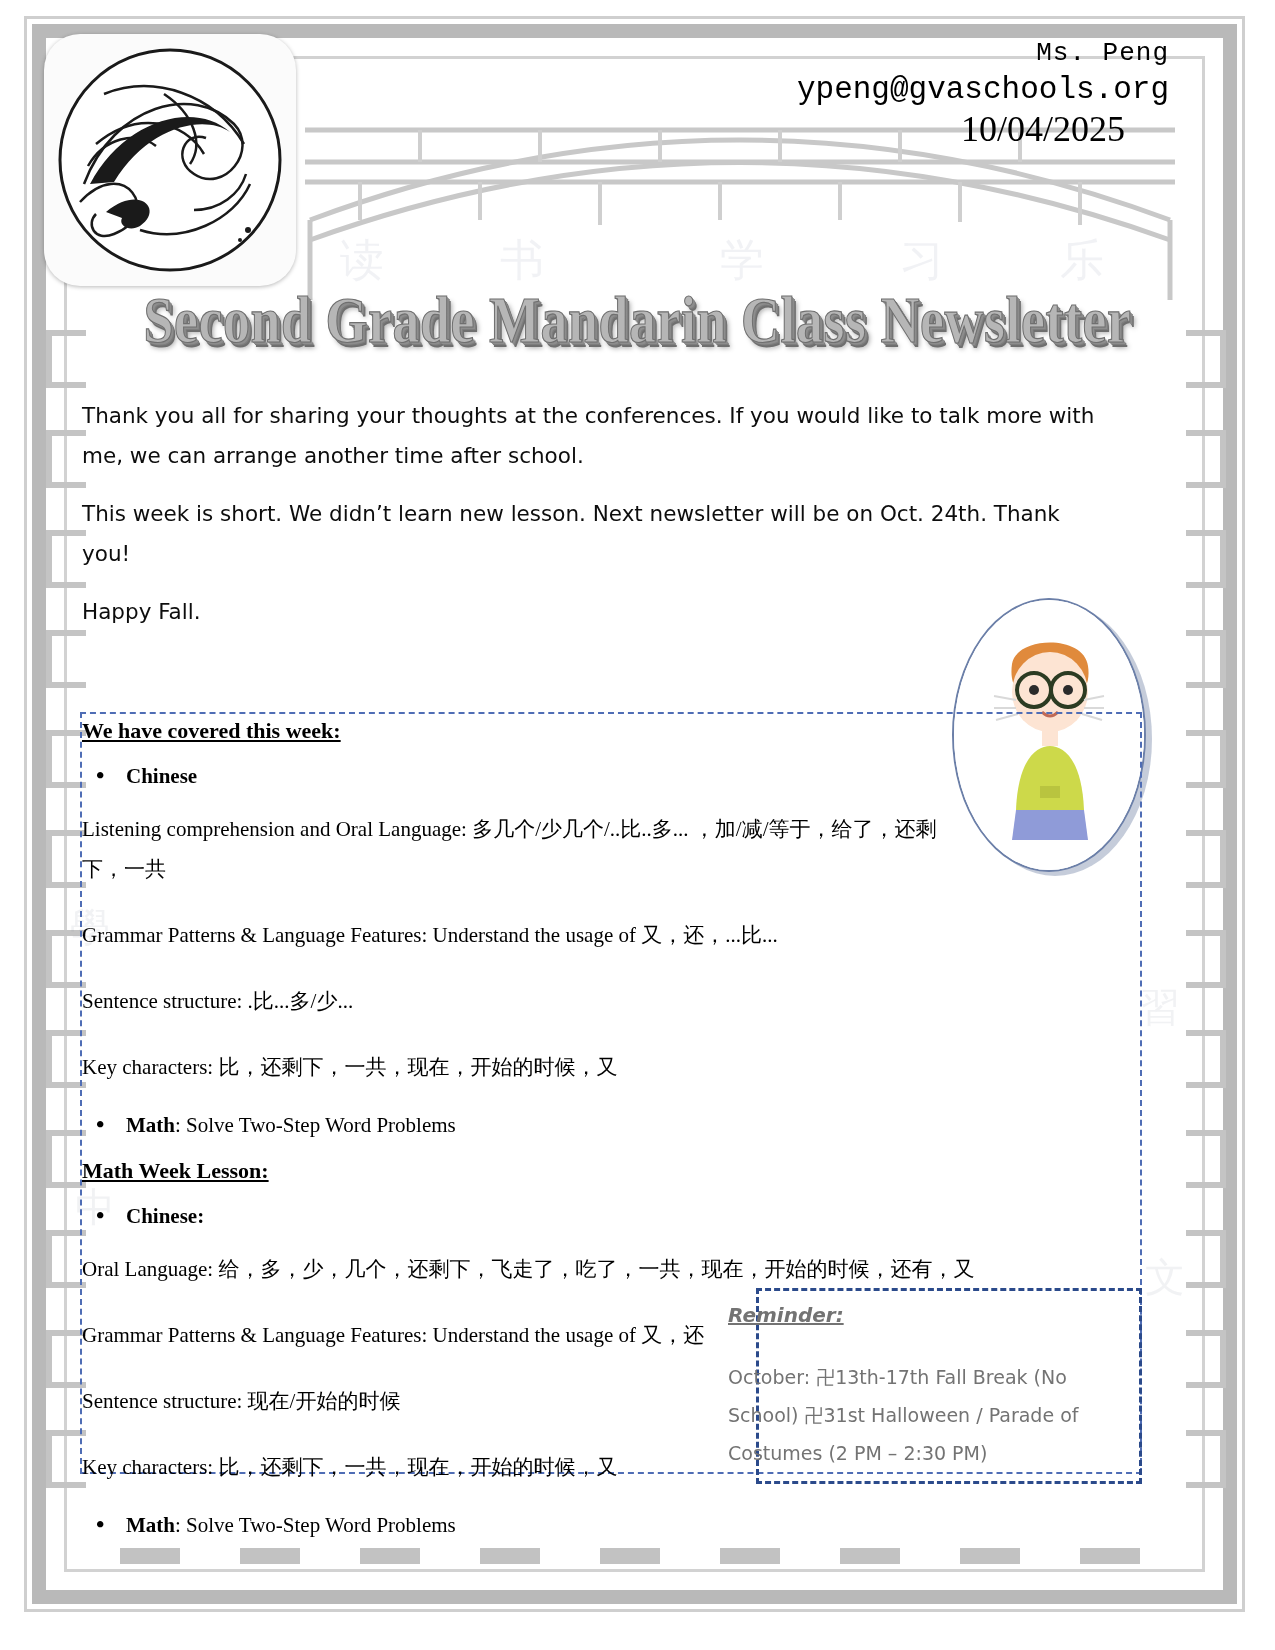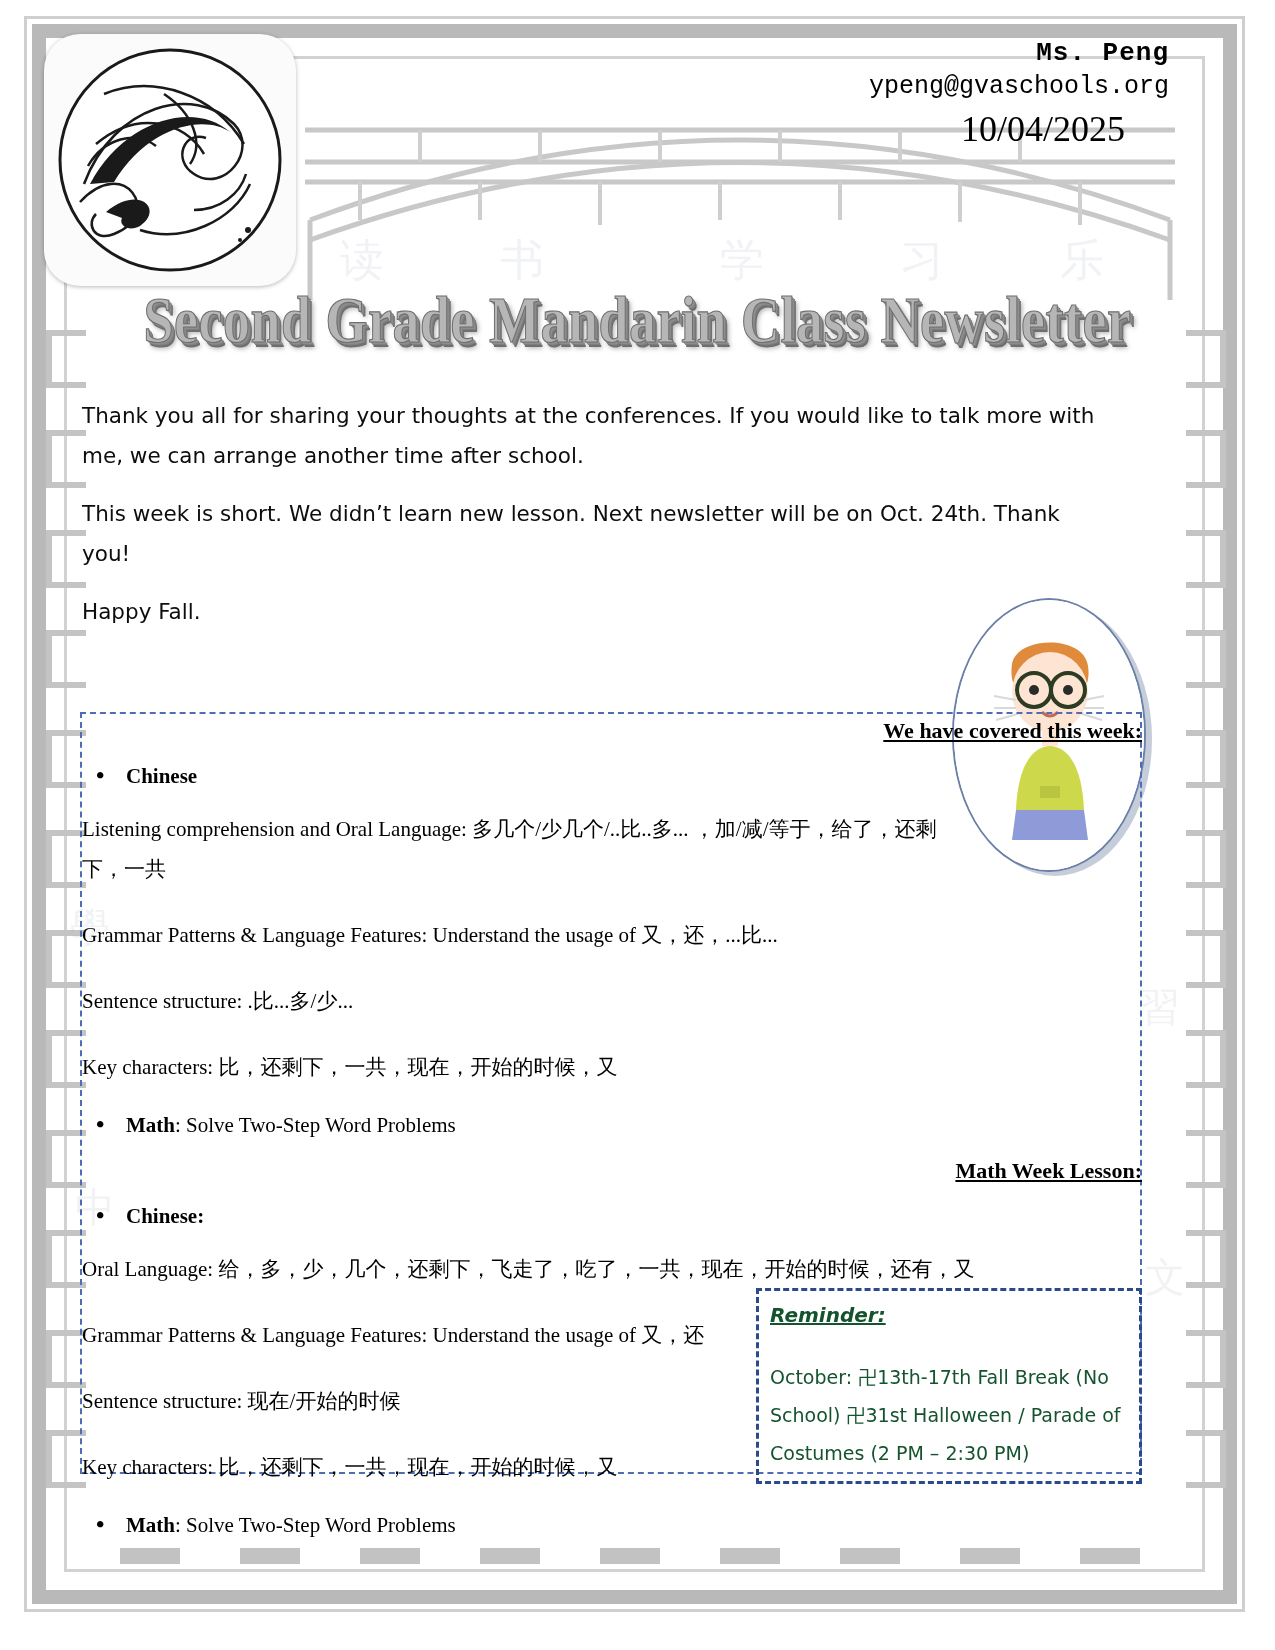--- a/index.html
+++ b/index.html
@@ -84,22 +84,22 @@
 
   
   .teacher-block {
     position: absolute;
     right: 106px;
     top: 38px;
     text-align: right;
     font-family: "Liberation Mono", monospace;
     color: #000;
   }
-  .teacher-name { font-size: 26px; letter-spacing: 1px; font-weight: bold; }
-  .teacher-email { font-size: 25px; letter-spacing: 0px; margin-top: 4px; }
+  .teacher-name { font-size: 26px; letter-spacing: 1px; }
+  .teacher-email { font-size: 31px; letter-spacing: 0px; margin-top: 4px; }
   .date-line {
     position: absolute;
     right: 150px;
     top: 108px;
     font-family: "Liberation Serif", serif;
     font-size: 36px;
     color: #000;
   }
 
   
@@ -170,21 +170,20 @@
     font-family: "Liberation Serif", serif;
     font-size: 21px;
     color: #000;
   }
   .box-content p { margin: 0 0 26px 0; line-height: 40px; }
   .hd {
     font-weight: bold;
     text-decoration: underline;
     font-size: 22px;
     margin: 0 0 20px 0;
-    text-align: right;
   }
   .bullet {
     margin: 12px 0 20px 44px;
     font-weight: bold;
     position: relative;
   }
   .bullet::before {
     content: "\2022";
     position: absolute;
     left: -30px;
@@ -198,27 +197,27 @@
     position: absolute;
     left: 756px;
     top: 1288px;
     width: 386px;
     height: 196px;
     border: 3px dashed #2b4a8b;
     box-sizing: border-box;
   }
   .reminder-inner {
     position: absolute;
-    left: 770px;
+    left: 728px;
     top: 1296px;
     width: 366px;
     font-family: "DejaVu Sans", sans-serif;
     font-size: 19px;
     line-height: 38px;
-    color: #14532d;
+    color: #737373;
   }
   .reminder-title {
     font-weight: bold;
     font-style: italic;
     text-decoration: underline;
     font-size: 20px;
     margin-bottom: 4px;
   }
   .spiral { font-family: "DejaVu Sans", sans-serif; margin-top: 24px; }
 

